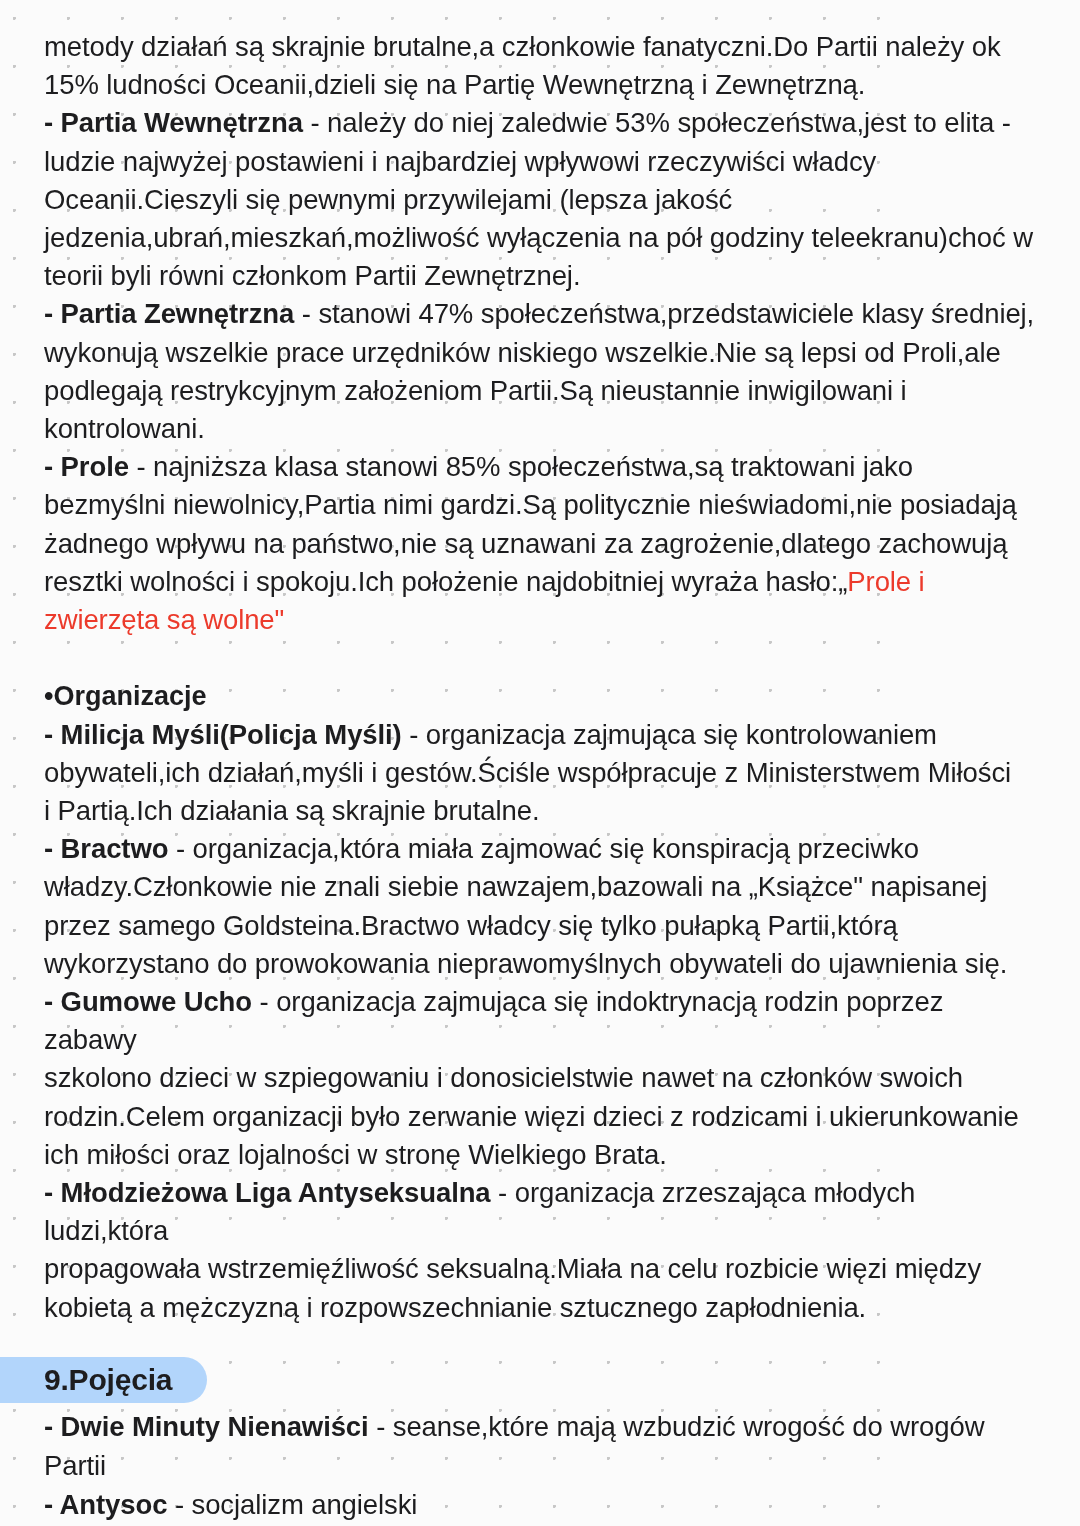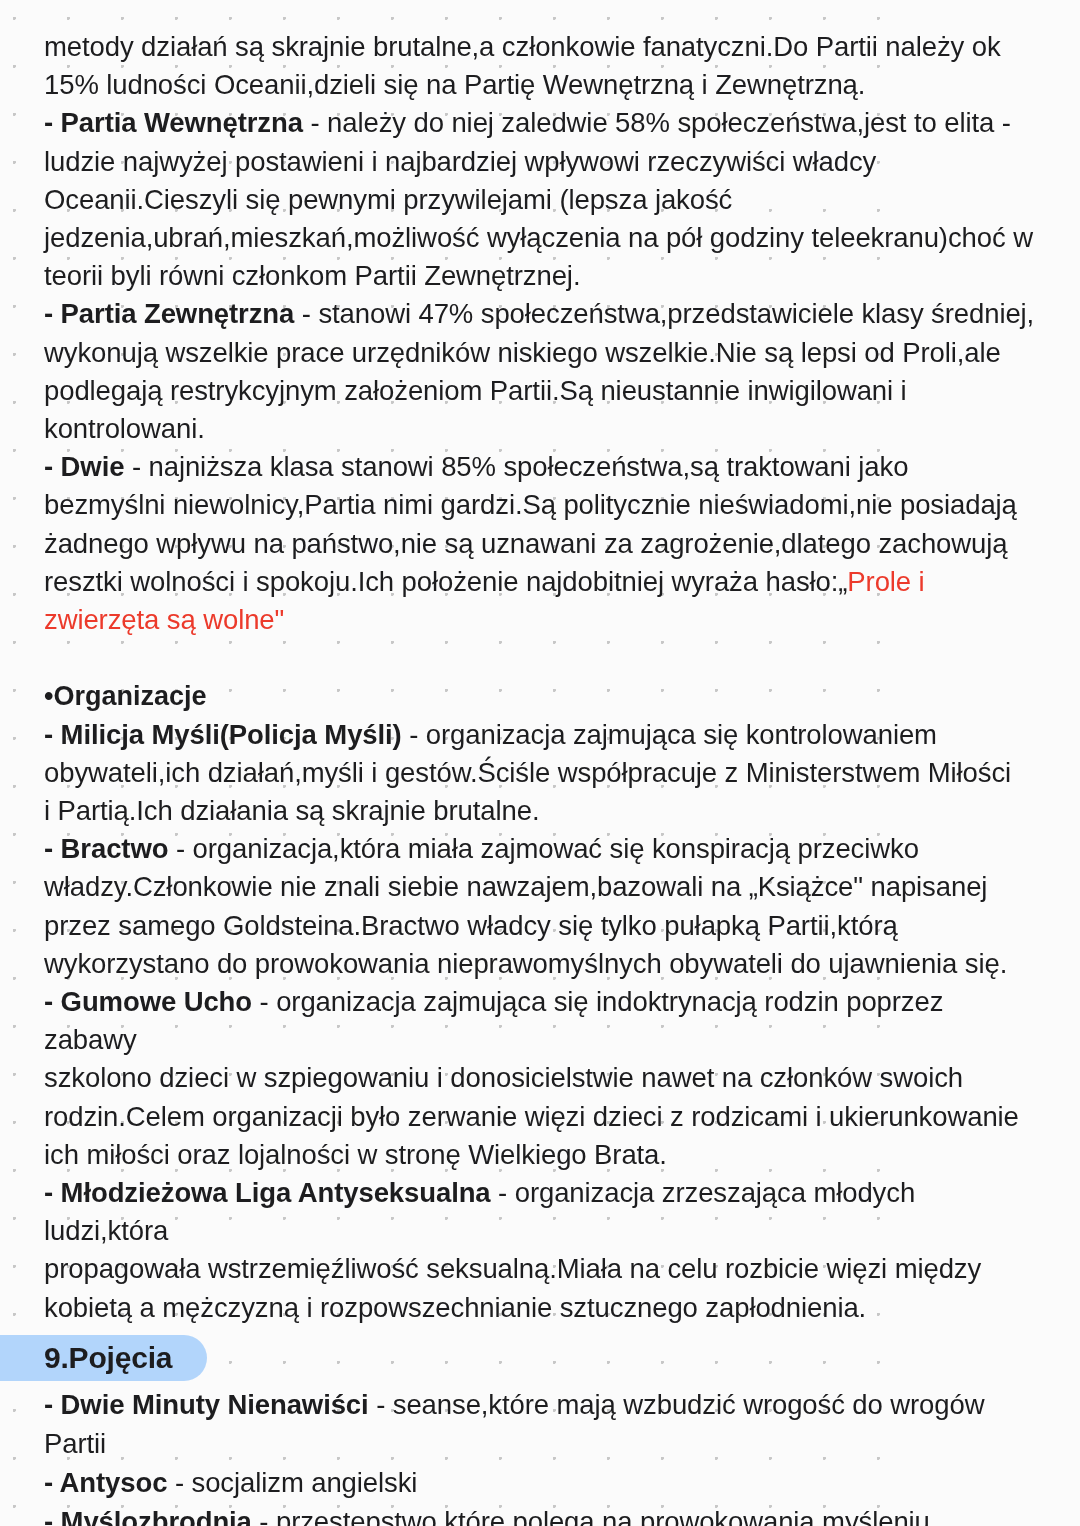--- a/index.html
+++ b/index.html
@@ -52,21 +52,21 @@
   .sec-heading {
     font-size: 27px;
     line-height: 38.2px;
     font-weight: bold;
     color: #1d1d1f;
   }
   
   .chapter-wrap {
     position: relative;
     height: 48px;
-    margin-top: 8px;
+    margin-top: 30px;
     margin-bottom: 2px;
   }
   .chapter-hl {
     position: absolute;
     left: -44px;
     top: 0;
     height: 46px;
     width: 207px;
     background: #b2d5fb;
     border-radius: 0 24px 24px 0;
@@ -89,30 +89,30 @@
 </style>
 </head>
 <body>
 
 <div id="page">
   <div id="content">
 
     <div id="para-block">
         <div class="line"><span>metody działań są skrajnie brutalne,a członkowie fanatyczni.Do Partii należy ok</span></div>
         <div class="line"><span>15% ludności Oceanii,dzieli się na Partię Wewnętrzną i Zewnętrzną.</span></div>
-        <div class="line"><span class="b">- Partia Wewnętrzna</span><span> - należy do niej zaledwie 58% społeczeństwa,jest to elita -</span></div>
+        <div class="line"><span class="b">- Partia Wewnętrzna</span><span> - należy do niej zaledwie 53% społeczeństwa,jest to elita -</span></div>
         <div class="line"><span>ludzie najwyżej postawieni i najbardziej wpływowi rzeczywiści władcy</span></div>
         <div class="line"><span>Oceanii.Cieszyli się pewnymi przywilejami (lepsza jakość</span></div>
         <div class="line"><span>jedzenia,ubrań,mieszkań,możliwość wyłączenia na pół godziny teleekranu)choć w</span></div>
         <div class="line"><span>teorii byli równi członkom Partii Zewnętrznej.</span></div>
         <div class="line"><span class="b">- Partia Zewnętrzna</span><span> - stanowi 47% społeczeństwa,przedstawiciele klasy średniej,</span></div>
         <div class="line"><span>wykonują wszelkie prace urzędników niskiego wszelkie.Nie są lepsi od Proli,ale</span></div>
         <div class="line"><span>podlegają restrykcyjnym założeniom Partii.Są nieustannie inwigilowani i</span></div>
         <div class="line"><span>kontrolowani.</span></div>
-        <div class="line"><span class="b">- Dwie</span><span> - najniższa klasa stanowi 85% społeczeństwa,są traktowani jako</span></div>
+        <div class="line"><span class="b">- Prole</span><span> - najniższa klasa stanowi 85% społeczeństwa,są traktowani jako</span></div>
         <div class="line"><span>bezmyślni niewolnicy,Partia nimi gardzi.Są politycznie nieświadomi,nie posiadają</span></div>
         <div class="line"><span>żadnego wpływu na państwo,nie są uznawani za zagrożenie,dlatego zachowują</span></div>
         <div class="line"><span>resztki wolności i spokoju.Ich położenie najdobitniej wyraża hasło:„</span><span class="red">Prole i</span></div>
         <div class="line"><span class="red">zwierzęta są wolne"</span></div>
       </div>
 
     <div class="line blank"></div>
 
     <div class="sec-heading">•Organizacje</div>
 

